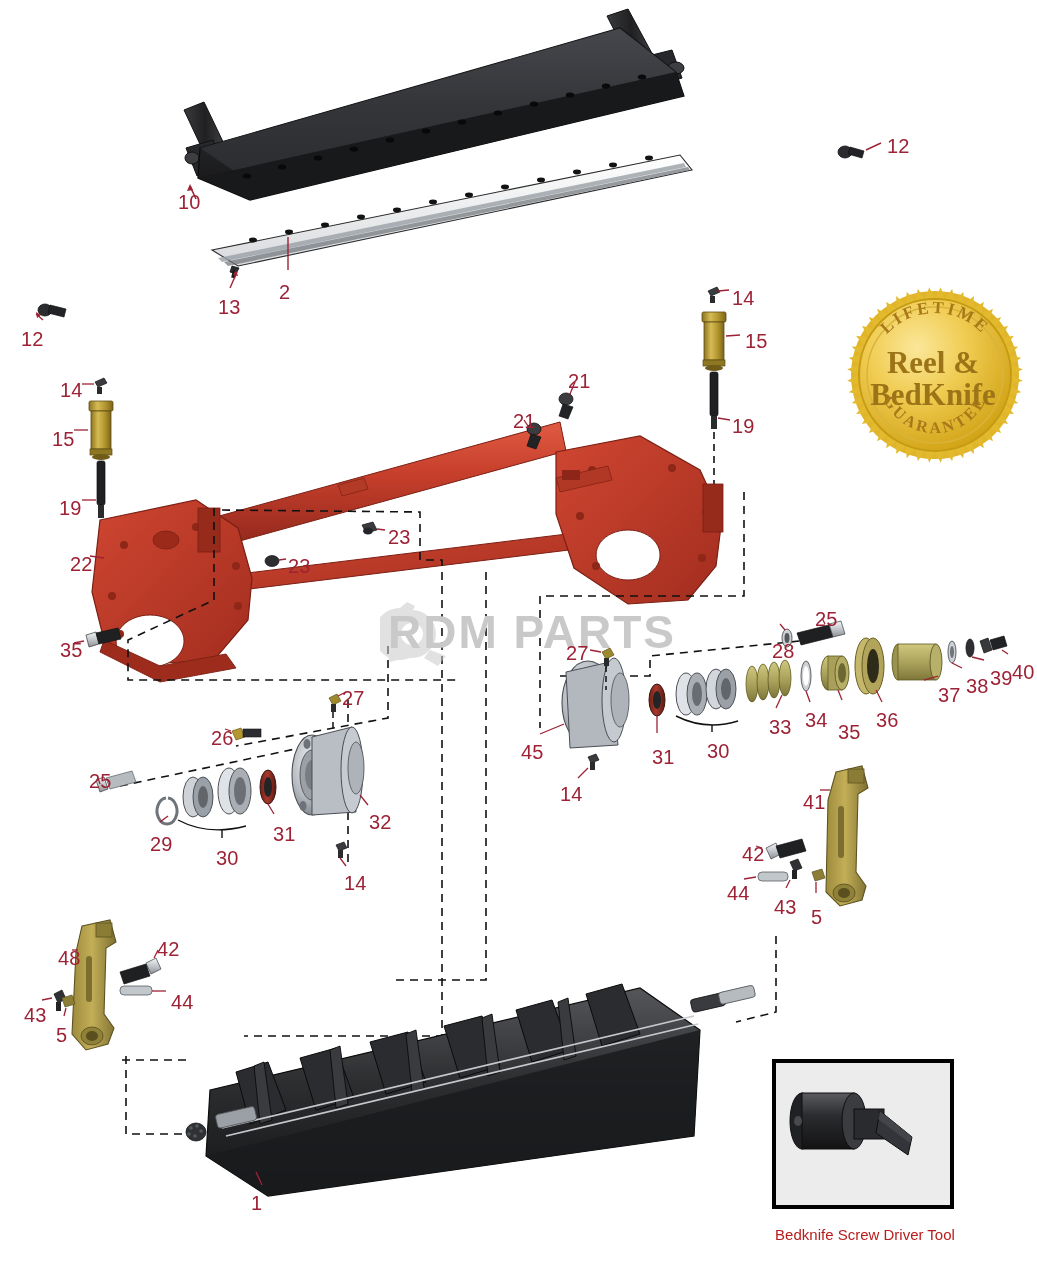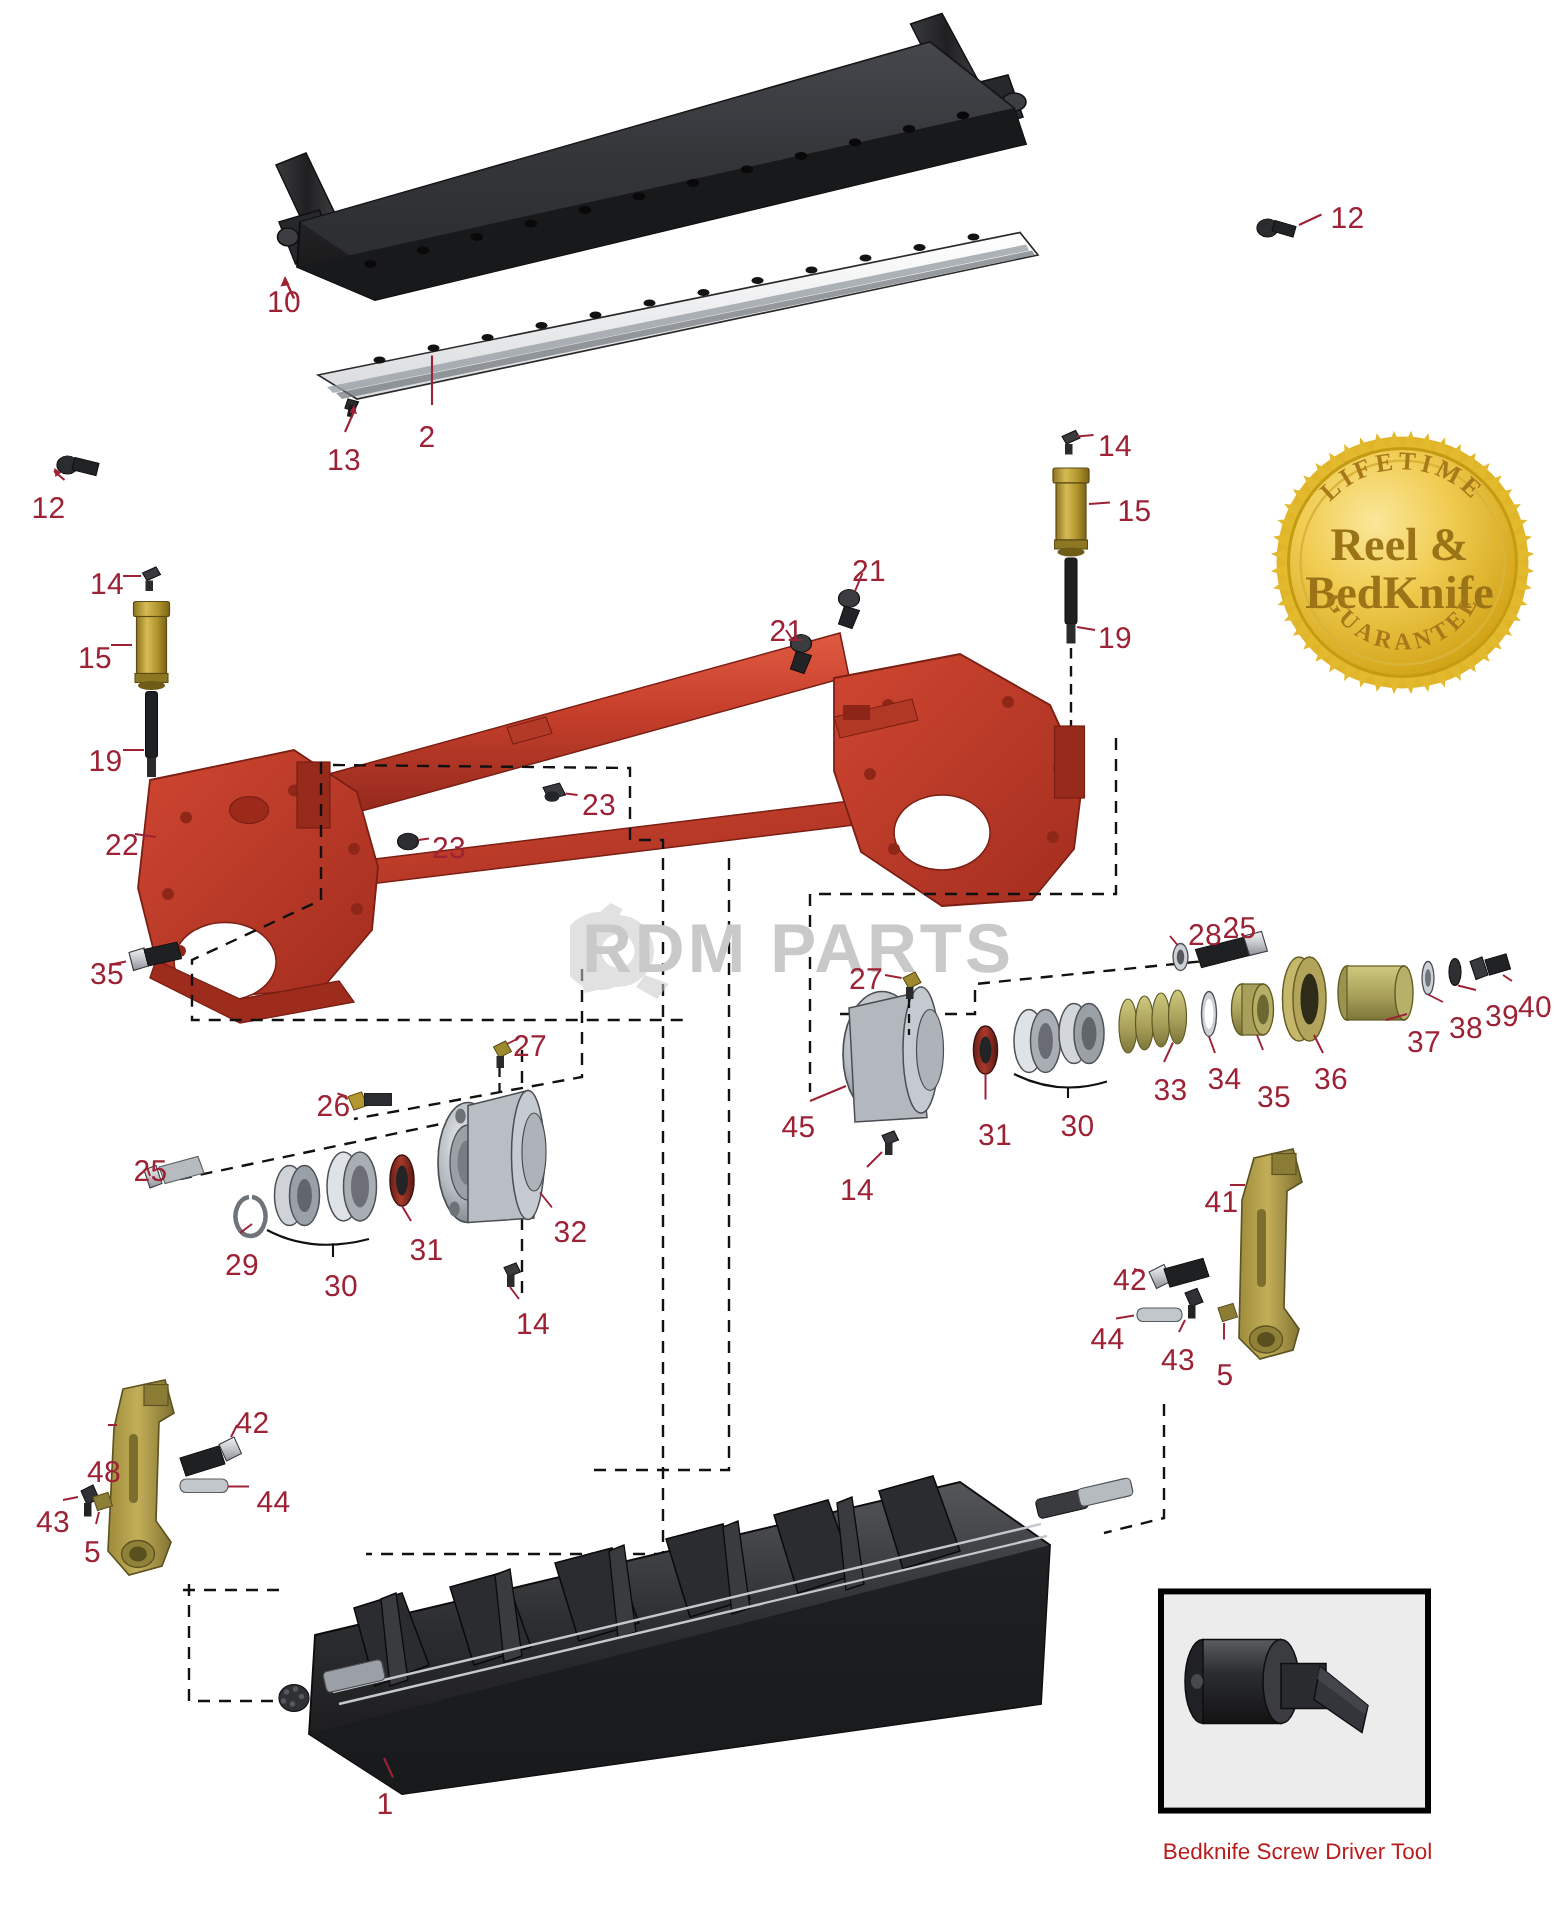--- a/index.html
+++ b/index.html
@@ -629,21 +629,21 @@
       <div class="callout" style="left: 732px; top: 415px;">19</div>
       <div class="callout" style="left: 60px; top: 379px;">14</div>
       <div class="callout" style="left: 52px; top: 428px;">15</div>
       <div class="callout" style="left: 59px; top: 497px;">19</div>
       <div class="callout" style="left: 568px; top: 370px;">21</div>
       <div class="callout" style="left: 513px; top: 410px;">21</div>
       <div class="callout" style="left: 70px; top: 553px;">22</div>
       <div class="callout" style="left: 388px; top: 526px;">23</div>
       <div class="callout" style="left: 288px; top: 555px;">23</div>
       <div class="callout" style="left: 60px; top: 639px;">35</div>
-      <div class="callout" style="left: 772px; top: 613px; margin-left: 20px;">28</div>
+      <div class="callout" style="left: 772px; top: 640px;">28</div>
       <div class="callout" style="left: 815px; top: 608px;">25</div>
       <div class="callout" style="left: 566px; top: 642px;">27</div>
       <div class="callout" style="left: 521px; top: 741px;">45</div>
       <div class="callout" style="left: 560px; top: 783px;">14</div>
       <div class="callout" style="left: 652px; top: 746px;">31</div>
       <div class="callout" style="left: 707px; top: 740px;">30</div>
       <div class="callout" style="left: 769px; top: 716px;">33</div>
       <div class="callout" style="left: 805px; top: 709px;">34</div>
       <div class="callout" style="left: 838px; top: 707px; margin-top: 14px;">35</div>
       <div class="callout" style="left: 876px; top: 709px;">36</div>
@@ -657,21 +657,21 @@
       <div class="callout" style="left: 150px; top: 833px;">29</div>
       <div class="callout" style="left: 216px; top: 847px;">30</div>
       <div class="callout" style="left: 273px; top: 823px;">31</div>
       <div class="callout" style="left: 369px; top: 811px;">32</div>
       <div class="callout" style="left: 344px; top: 872px;">14</div>
       <div class="callout" style="left: 803px; top: 791px;">41</div>
       <div class="callout" style="left: 742px; top: 843px;">42</div>
       <div class="callout" style="left: 727px; top: 882px;">44</div>
       <div class="callout" style="left: 774px; top: 896px;">43</div>
       <div class="callout" style="left: 811px; top: 906px;">5</div>
-      <div class="callout" style="left: 58px; top: 947px; margin-top: 24px;">48</div>
+      <div class="callout" style="left: 58px; top: 947px;">48</div>
       <div class="callout" style="left: 157px; top: 938px;">42</div>
       <div class="callout" style="left: 171px; top: 991px;">44</div>
       <div class="callout" style="left: 24px; top: 1004px;">43</div>
       <div class="callout" style="left: 56px; top: 1024px;">5</div>
       <div class="callout" style="left: 251px; top: 1192px;">1</div>
     </div>
 
 </div>
 
 </body></html>

